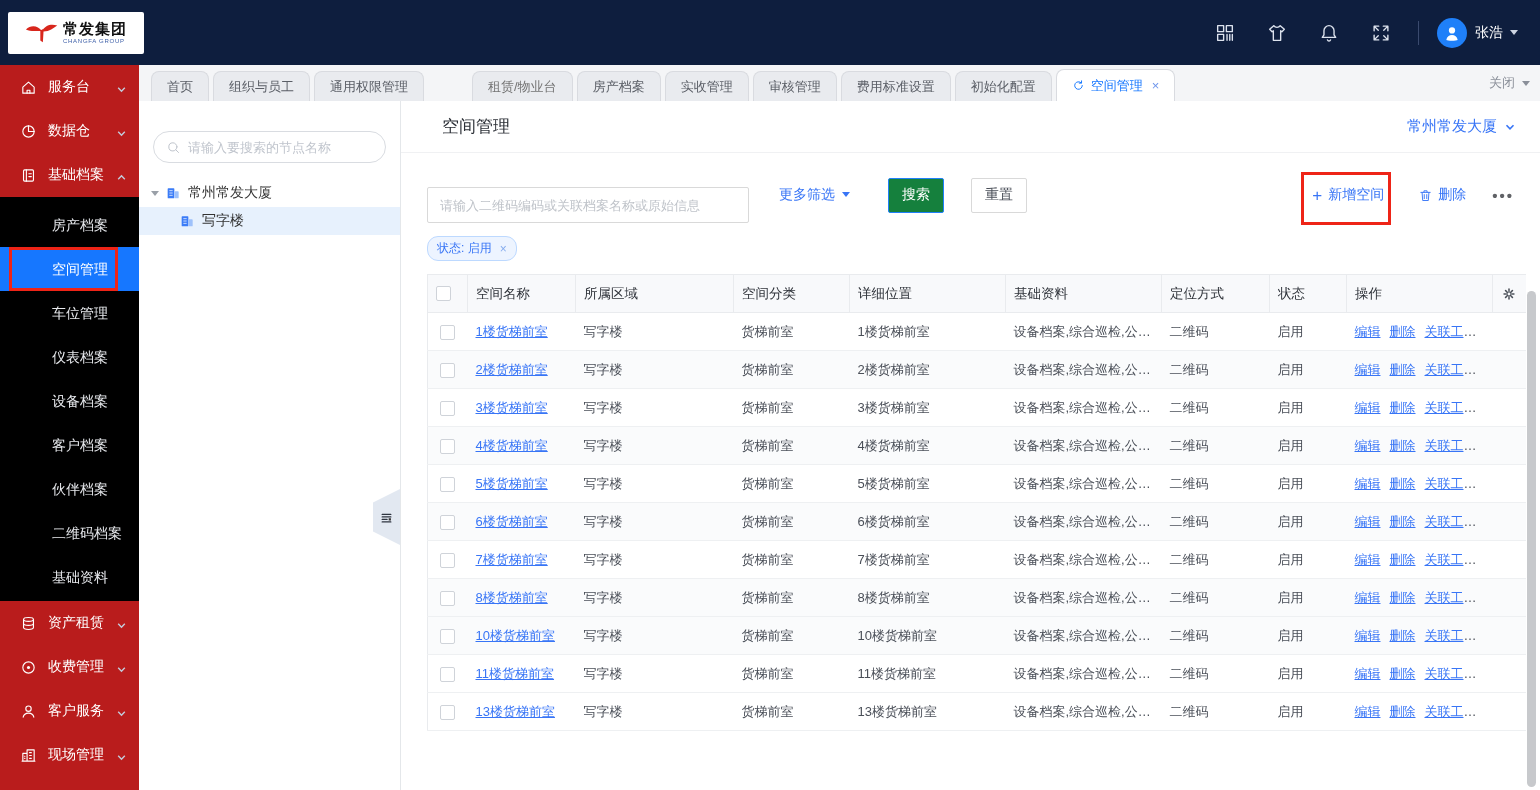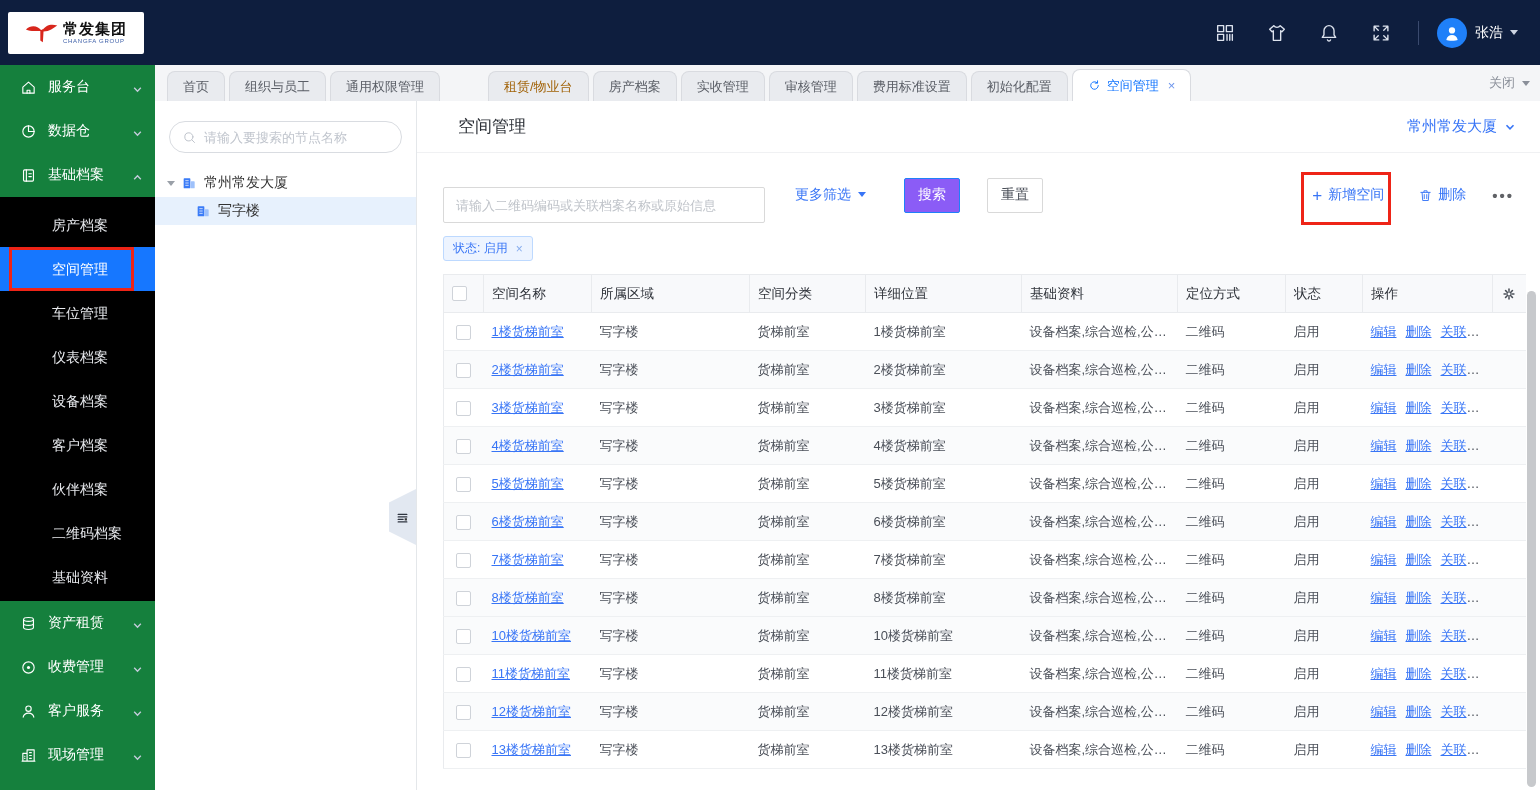--- a/index.html
+++ b/index.html
@@ -21,50 +21,50 @@
   .avatar { width:30px; height:30px; border-radius:50%; background:#1f80f9; display:flex; align-items:center; justify-content:center; }
   .avatar svg { width:22px; height:22px; }
   .user-name { color:#fff; font-size:14px; margin-left:8px; }
   .caret-down { width:0; height:0; border:4px solid transparent; border-top:5px solid currentColor; margin-left:7px; margin-top:4px; }
   .userbox .caret-down { color:#cdd5e3; }
 
   
   .app-body { display:flex; height:725px; }
 
   
-  .sidebar { width:155px; background:#15803d; flex:none; overflow:hidden; }
+  .sidebar { width:139px; background:#b91c1c; flex:none; overflow:hidden; }
   .nav-item { height:44px; display:flex; align-items:center; padding:0 12px 0 20px; color:#fff; cursor:pointer; }
   .nav-icon { width:17px; height:17px; flex:none; color:#fff; }
   .nav-icon svg { width:100%; height:100%; fill:none; stroke:currentColor; stroke-width:1.6; stroke-linecap:round; stroke-linejoin:round; }
   .nav-label { flex:1; margin-left:11px; font-size:14px; }
   .chev { width:11px; height:11px; color:#c3cbdb; }
   .chev svg { width:100%; height:100%; fill:none; stroke:currentColor; stroke-width:1.4; }
   .chev.up svg { transform:rotate(180deg); }
   .submenu { background:#000; padding:6px 0 2px; }
   .submenu-item { height:44px; line-height:44px; padding-left:52px; color:#e8eaee; font-size:14px; cursor:pointer; position:relative; }
   .submenu-item.active { background:#1677ff; color:#fff; }
   .anno-box { position:absolute; left:9px; right:21px; top:0; bottom:0; border:3px solid #ee2417; pointer-events:none; }
 
   
   .workspace { flex:1; display:flex; flex-direction:column; min-width:0; }
   .tabbar { height:36px; background:#f4f5f7; display:flex; align-items:flex-end; padding-left:8px; position:relative; flex:none; }
   .tab { height:30px; display:flex; align-items:center; padding:0 15px; margin-left:4px; background:#e9ebef; border:1px solid #d9dbe0; border-bottom:none; border-radius:8px 8px 0 0; font-size:13px; color:#5a5e66; cursor:pointer; white-space:nowrap; }
-  .tab.muted { color:#a16207;margin-left:48px; }
+  .tab.muted { color:#737373;margin-left:48px; }
   .tab.active { background:#fff; color:#1677ff; height:32px; }
   .tab .t-refresh { width:13px; height:13px; margin-right:6px; }
   .tab .t-refresh svg { width:100%; height:100%; fill:none; stroke:#1677ff; stroke-width:1.8; stroke-linecap:round; }
   .tab .t-close { margin-left:9px; color:#6d95ec; font-size:13px; }
   .tabbar-close { position:absolute; right:10px; top:9px; color:#8a8f99; font-size:13px; display:flex; align-items:center; cursor:pointer; }
   .tabbar-close .caret-down { border-top-color:#8a8f99; }
 
   .content { flex:1; display:flex; min-height:0; background:#fff; }
 
   
   .tree-panel { width:262px; flex:none; border-right:1px solid #e4e7ea; padding-top:16px; position:relative; }
-  .tree-search { height:32px; margin:4px 14px; border:1px solid #d9dce1; border-radius:16px; display:flex; align-items:center; padding:0 12px; color:#bfc4cc; }
+  .tree-search { height:32px; margin:14px 14px; border:1px solid #d9dce1; border-radius:16px; display:flex; align-items:center; padding:0 12px; color:#bfc4cc; }
   .tree-search svg { width:15px; height:15px; fill:none; stroke:#bfc4cc; stroke-width:1.6; stroke-linecap:round; flex:none; }
   .tree-search input { border:none; outline:none; background:transparent; margin-left:7px; font-size:13px; width:100%; color:#333; }
   .tree-search input::placeholder { color:#c0c5cd; }
   .tree-nodes { margin-top:16px; }
   .tree-node { height:28px; display:flex; align-items:center; font-size:14px; color:#333; cursor:pointer; }
   .tree-node.root { padding-left:12px; }
   .tree-node.child { padding-left:40px; background:#e7f1fd; }
   .tree-caret { width:0; height:0; border:4px solid transparent; border-top:5px solid #9aa0a8; margin-right:6px; margin-top:4px; }
   .tree-bicon { width:16px; height:16px; margin-right:7px; flex:none; }
   .tree-bicon svg { width:100%; height:100%; }
@@ -79,32 +79,32 @@
   .mh-spacer { flex:1; }
   .project-select { color:#3875f6; font-size:15px; display:flex; align-items:center; cursor:pointer; }
   .project-select svg { width:12px; height:12px; margin-left:7px; fill:none; stroke:#3875f6; stroke-width:1.6; }
 
   .filter-row { margin:14px 24px 0 26px; display:flex; align-items:center; flex:none; }
   .kw-input { width:322px; height:36px; border:1px solid #d9d9d9; border-radius:2px; padding:0 12px; font-size:13px; color:#333; outline:none;margin-top:20px; }
   .kw-input::placeholder { color:#bfc3c9; }
   .more-filter { margin-left:30px; color:#3875f6; font-size:14px; display:flex; align-items:center; cursor:pointer; }
   .more-filter .caret-down { border-top-color:#3875f6; margin-top:3px; }
   .btn { height:35px; border-radius:2px; font-size:14px; display:flex; align-items:center; justify-content:center; cursor:pointer; }
-  .btn-primary { width:56px; margin-left:38px; background:#8b5cf6; color:#fff; border:1px solid #1f80f9; }
+  .btn-primary { width:56px; margin-left:38px; background:#15803d; color:#fff; border:1px solid #1f80f9; }
   .btn-plain { width:56px; margin-left:27px; background:#fff; color:#4a4f58; border:1px solid #d9d9d9; }
   .f-spacer { flex:1; }
   .add-wrap { position:relative; display:flex; align-items:center; color:#3875f6; font-size:14px; cursor:pointer; margin-right:34px; }
   .add-plus { font-size:17px; margin-right:6px; line-height:1; }
   .add-anno { position:absolute; left:-11px; right:-7px; top:-14px; bottom:-21px; border:3px solid #ee2417; pointer-events:none; }
   .del-wrap { display:flex; align-items:center; color:#3875f6; font-size:14px; cursor:pointer; }
   .del-wrap svg { width:15px; height:15px; margin-right:5px; fill:none; stroke:#3875f6; stroke-width:1.5; stroke-linecap:round; }
   .more-dots { margin-left:26px; margin-right:2px; color:#606266; font-size:15px; letter-spacing:2px; font-weight:bold; cursor:pointer; }
 
   .tag-row { margin:13px 24px 0 26px; flex:none; }
-  .filter-tag { display:inline-flex; align-items:center; padding:3px 9px; background:#edf4ff; border:1px solid #bdd9ff; border-radius:3px; color:#3875f6; font-size:12px; }
+  .filter-tag { display:inline-flex; align-items:center; padding:3px 9px; background:#edf4ff; border:1px solid #bdd9ff; border-radius:11px; color:#3875f6; font-size:12px; }
   .filter-tag .tag-x { margin-left:8px; color:#86acee; cursor:pointer; font-size:12px; }
 
   .table-wrap { margin:13px 14px 0 26px; flex:1; overflow:hidden; }
   table.data-table { width:100%; border-collapse:collapse; table-layout:fixed; border-left:1px solid #e9ebee; }
   .data-table th { height:38px; background:#f8f9fb; border-top:1px solid #e9ebee; border-bottom:1px solid #e9ebee; border-right:1px solid #e9ebee;
     font-size:13.5px; font-weight:500; color:#2f333a; text-align:left; padding:0 8px; white-space:nowrap; overflow:hidden; }
   .data-table th:last-child { border-right:none; }
   .data-table td { height:38px; border-bottom:1px solid #eef0f2; font-size:13px; color:#4a4f58; padding:0 8px; white-space:nowrap; overflow:hidden; text-overflow:ellipsis; }
   tr.stripe td { background:#fafbfc; }
   .cell-check { text-align:center; }
@@ -526,32 +526,20 @@
                   <td><a class="tlink">11楼货梯前室</a></td>
                   <td>写字楼</td>
                   <td>货梯前室</td>
                   <td>11楼货梯前室</td>
                   <td>设备档案,综合巡检,公区...</td>
                   <td>二维码</td>
                   <td>启用</td>
                   <td class="ops"><a class="tlink">编辑</a><a class="tlink">删除</a><a class="tlink">关联工单</a></td>
                   <td></td>
                 </tr>
-                <tr class="stripe">
-                  <td class="cell-check"><span class="cb"></span></td>
-                  <td><a class="tlink">12楼货梯前室</a></td>
-                  <td>写字楼</td>
-                  <td>货梯前室</td>
-                  <td>12楼货梯前室</td>
-                  <td>设备档案,综合巡检,公区...</td>
-                  <td>二维码</td>
-                  <td>启用</td>
-                  <td class="ops"><a class="tlink">编辑</a><a class="tlink">删除</a><a class="tlink">关联工单</a></td>
-                  <td></td>
-                </tr>
                 <tr>
                   <td class="cell-check"><span class="cb"></span></td>
                   <td><a class="tlink">13楼货梯前室</a></td>
                   <td>写字楼</td>
                   <td>货梯前室</td>
                   <td>13楼货梯前室</td>
                   <td>设备档案,综合巡检,公区...</td>
                   <td>二维码</td>
                   <td>启用</td>
                   <td class="ops"><a class="tlink">编辑</a><a class="tlink">删除</a><a class="tlink">关联工单</a></td>

